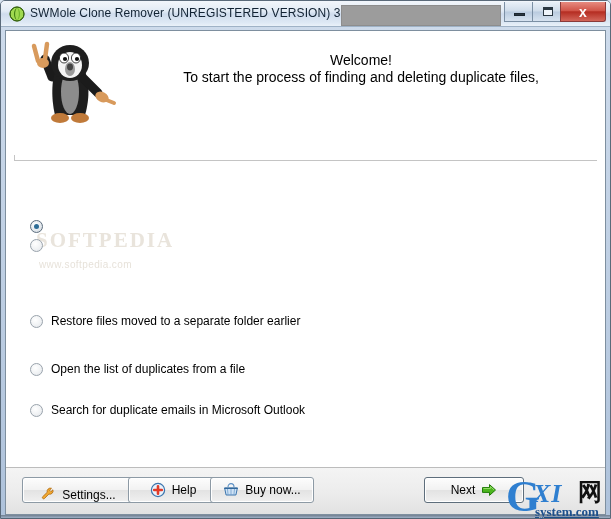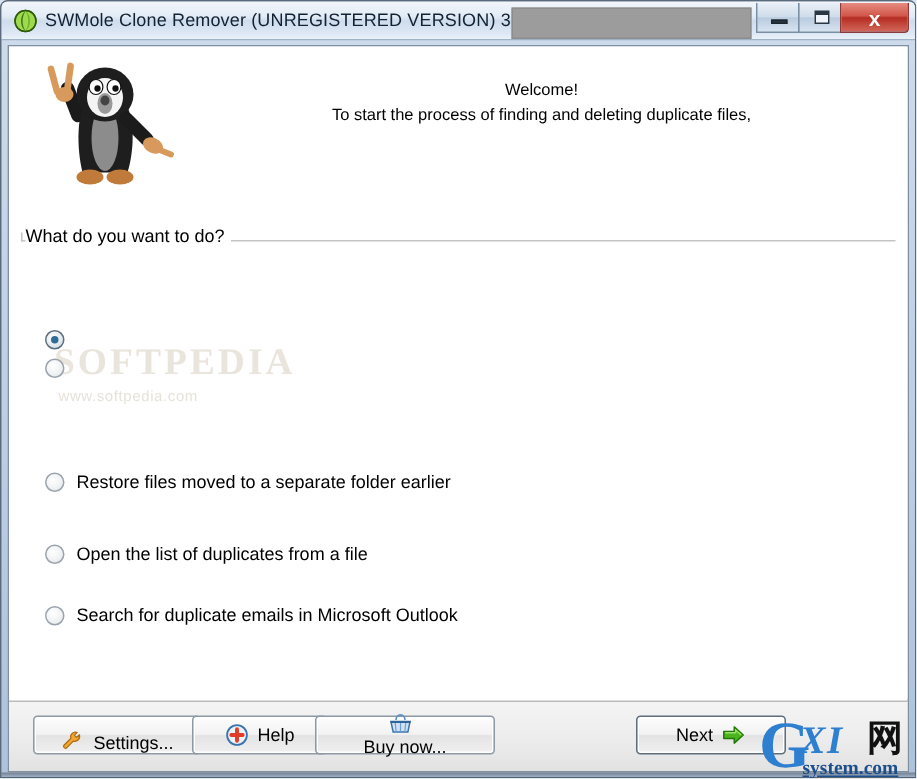--- a/index.html
+++ b/index.html
@@ -142,21 +142,21 @@
     left: 12px; top: 6px;
     width: 110px; height: 92px;
   }
 
   
   .welcome {
     position: absolute;
     left: 120px; top: 21px;
     width: 470px;
     text-align: center;
-    font-size: 11px;
+    font-size: 14px;
     color: #000000;
     line-height: 17px;
   }
   .welcome div { white-space: nowrap; }
 
   
   .groupbox-label {
     position: absolute;
     left: 11px; top: 119px;
     font-size: 12px;
@@ -215,21 +215,21 @@
     margin-left: 8px;
     font-size: 12px;
     color: #000000;
     white-space: nowrap;
   }
 
   
   .wm-softpedia {
     position: absolute;
     left: 30px; top: 197px;
-    font-size: 25px;
+    font-size: 21px;
     font-weight: bold;
     letter-spacing: 2px;
     color: #e9e4dc;
     z-index: 2;
     font-family: "Liberation Serif", serif;
     pointer-events: none;
     user-select: none;
   }
   .wm-softpedia-url {
     position: absolute;
@@ -331,21 +331,21 @@
   }
   .btn .bicon-after {
     width: 16px; height: 16px;
     margin-left: 6px;
     flex: 0 0 auto;
     display: inline-block;
   }
 
   #btn-settings { left: 16px; width: 112px; align-items: flex-end; }
   #btn-help     { left: 122px; width: 90px; }
-  #btn-buynow   { left: 204px; width: 120px; flex-direction: column; }
+  #btn-buynow   { left: 204px; width: 104px; }
   #btn-back     { left: 334px; width: 78px; }
   #btn-next     { left: 418px; width: 100px;
                   border-color: #5e6e7c; }
 
   .outer-shadow {
     position: absolute;
     left: 1px; top: 515px;
     width: 609px; height: 4px;
     background: linear-gradient(to bottom, rgba(0,0,0,0.35), rgba(0,0,0,0));
   }
@@ -422,21 +422,20 @@
         </svg>
       </span>
 
       <div class="welcome">
         <div>Welcome!</div>
         <div>To start the process of finding and deleting duplicate files,</div>
       </div>
 
       <div class="groupbox-line"></div>
       <div class="groupbox-line-left"></div>
-      <div class="groupbox-label">What do you want to do?</div>
 
       <div class="wm-softpedia">SOFTPEDIA</div>
       <div class="wm-softpedia-url">www.softpedia.com</div>
 
       <div class="opt" style="top:186px">
         <span class="radio checked"></span>
       </div>
 
       <div class="opt" style="top:205px">
         <span class="radio"></span>

